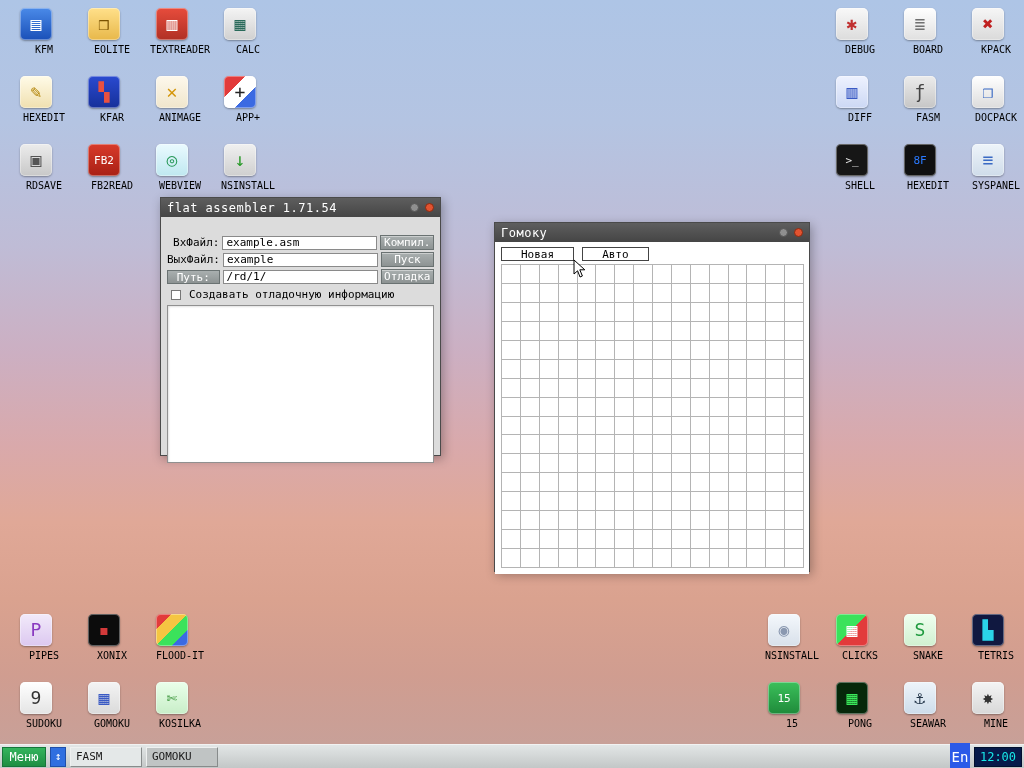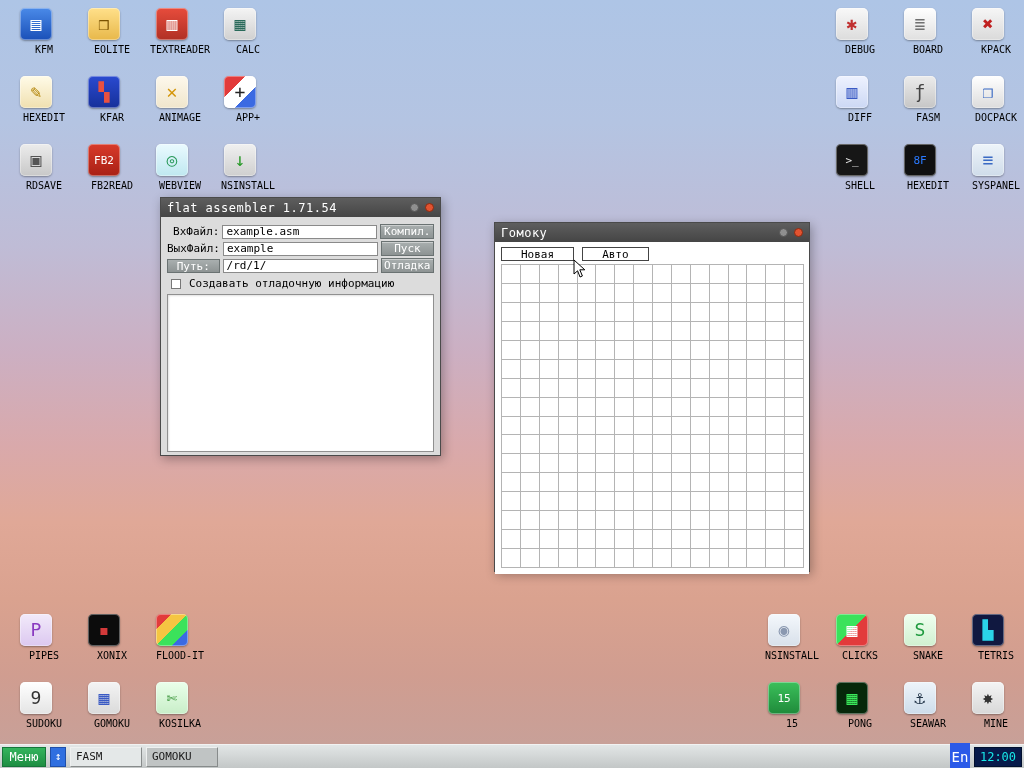--- a/index.html
+++ b/index.html
@@ -23,21 +23,21 @@
   .window { position:absolute; border:1px solid #4a4a4a; box-shadow:2px 3px 10px rgba(0,0,0,.3); }
   .titlebar { height:19px; display:flex; align-items:center; padding:0 6px;
     background:linear-gradient(#5e5e5e,#454545); color:#fff; font-size:12px; }
   .titlebar .title { flex:1; letter-spacing:.5px; }
   .tb-btn { width:9px; height:9px; border-radius:50%; margin-left:6px; }
   .tb-btn.min { background:#8f8f8f; border:1px solid #555; }
   .tb-btn.close { background:#e25330; border:1px solid #8a2a12; }
 
   
   #fasm-window { left:160px; top:197px; width:281px; height:259px; background:#dcdcdc; }
-  .fasm-body { padding:7px 6px 6px 6px; }
+  .fasm-body { padding:18px 6px 6px 6px; }
   .f-row { display:flex; align-items:center; margin-bottom:2px; gap:3px; height:15px; }
   .f-label { width:56px; text-align:right; font-size:11px; color:#000; }
   .f-input { flex:1; height:14px; font:11px "DejaVu Sans Mono",monospace; border:1px solid #8a8a8a; background:#fff; padding:0 3px; }
   .f-action { width:57px; height:15px; font:11px "DejaVu Sans Mono",monospace; color:#fff;
     background:linear-gradient(#a9afaf,#8d9393); border:1px solid #6a7272; box-shadow:inset 0 1px 0 rgba(255,255,255,.4); cursor:pointer; }
   .path-btn { width:56px; height:14px; font:11px "DejaVu Sans Mono",monospace; color:#fff;
     background:linear-gradient(#a9afaf,#8d9393); border:1px solid #6a7272; cursor:pointer; }
   .cb-row { display:flex; align-items:center; gap:8px; margin:4px 0 4px 4px; height:13px; }
   .checkbox { width:10px; height:10px; background:#fff; border:1px solid #777; }
   .cb-label { font-size:11px; color:#000; white-space:nowrap; }

